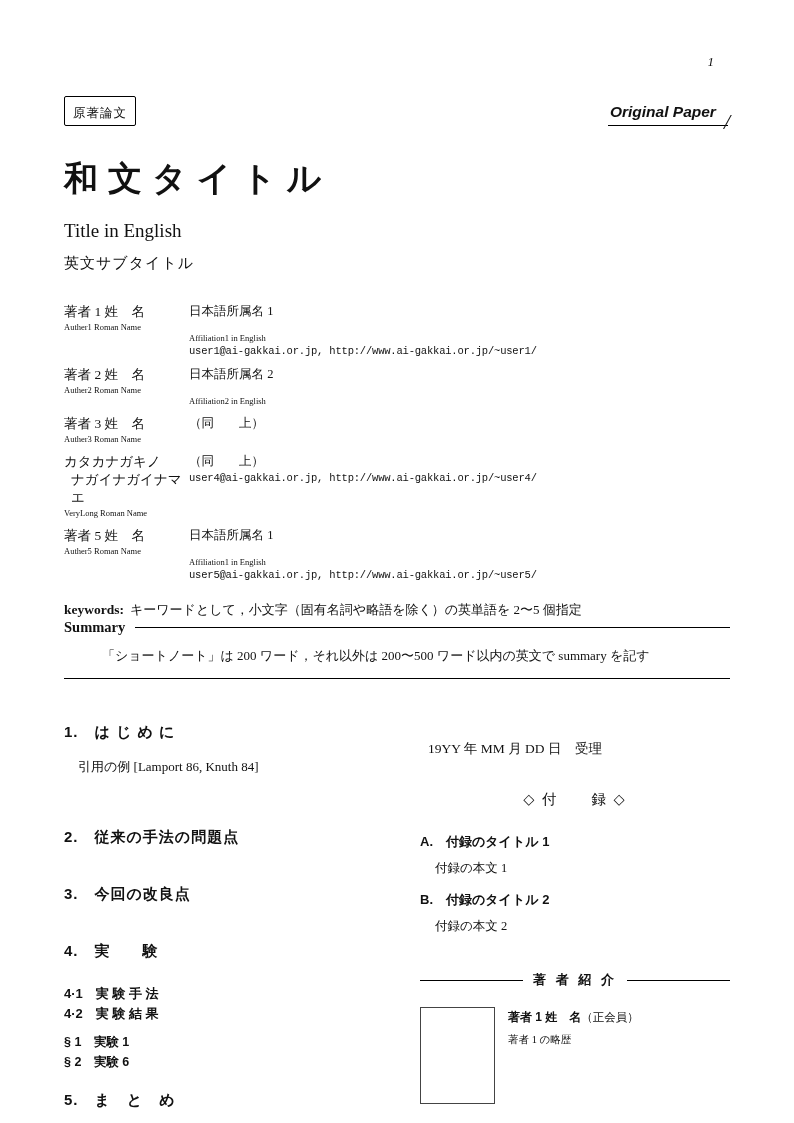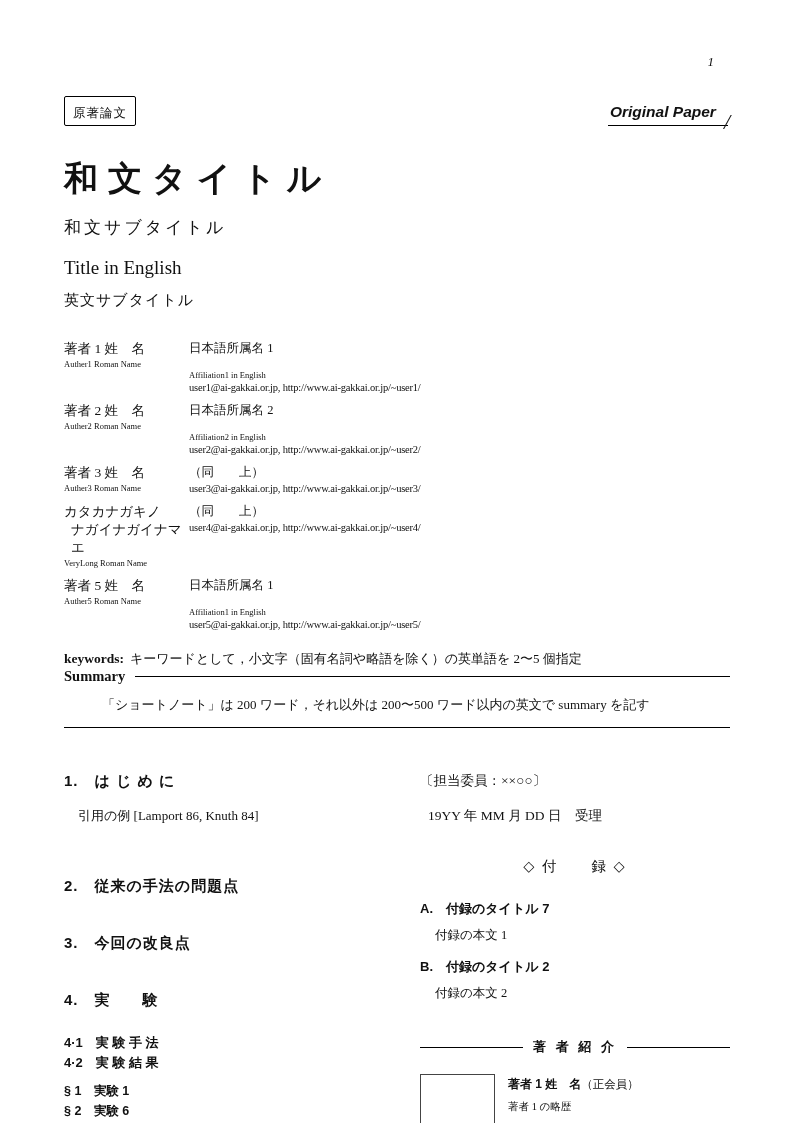--- a/index.html
+++ b/index.html
@@ -36,21 +36,21 @@
   
   .authors { margin-top: 30px; }
   .author-row { display: flex; margin-bottom: 9px; }
   .author-left { width: 125px; flex-shrink: 0; }
   .author-name { font-size: 13.5px; }
   .author-name-2 { font-size: 13.5px; padding-left: 7px; }
   .author-roman { font-size: 8.5px; margin-top: 1px; }
   .author-right { flex: 1; }
   .aff-ja { font-size: 12.5px; }
   .aff-en { font-size: 8.5px; margin-top: 13px; }
-  .contact { font-family: Liberation Serif, serif; font-size: 10.5px; margin-top: 2px; letter-spacing: -0.2px; }
+  .contact { font-family: Liberation Mono, monospace; font-size: 10.5px; margin-top: 2px; letter-spacing: -0.2px; }
 
   .keywords { margin: 20px 0 0; font-size: 13px; }
   .kw-label { font-weight: bold; font-size: 13.5px; margin-right: 6px; }
 
   
   .summary { }
   .summary-top { display: flex; align-items: center; }
   .summary-label { font-weight: bold; font-size: 14.5px; margin-right: 10px; }
   .summary-rule { flex: 1; border-top: 1.7px solid #000; }
   .summary-text { margin: 11px 0 13px; padding-left: 38px; font-size: 13px; }
@@ -99,21 +99,20 @@
 
     <div class="header-row">
       <span class="badge">原著論文</span>
       <span class="paper-type-wrap">
         <span class="paper-type-text">Original Paper</span>
         <span class="paper-type-slash">/</span>
       </span>
     </div>
 
     <h1 class="title-ja">和文タイトル</h1>
-    <div class="subtitle-ja">和文サブタイトル</div>
     <h2 class="title-en">Title in English</h2>
     <div class="subtitle-en">英文サブタイトル</div>
 
     <div class="authors">
 
       <div class="author-row">
         <div class="author-left">
           <div class="author-name">著者 1 姓　名</div>
           <div class="author-roman">Auther1 Roman Name</div>
         </div>
@@ -125,32 +124,30 @@
       </div>
 
       <div class="author-row">
         <div class="author-left">
           <div class="author-name">著者 2 姓　名</div>
           <div class="author-roman">Auther2 Roman Name</div>
         </div>
         <div class="author-right">
           <div class="aff-ja">日本語所属名 2</div>
           <div class="aff-en">Affiliation2 in English</div>
-          <div class="contact">user2@ai-gakkai.or.jp, http://www.ai-gakkai.or.jp/~user2/</div>
         </div>
       </div>
 
       <div class="author-row">
         <div class="author-left">
           <div class="author-name">著者 3 姓　名</div>
           <div class="author-roman">Auther3 Roman Name</div>
         </div>
         <div class="author-right">
           <div class="aff-ja">（同　　上）</div>
-          <div class="contact">user3@ai-gakkai.or.jp, http://www.ai-gakkai.or.jp/~user3/</div>
         </div>
       </div>
 
       <div class="author-row">
         <div class="author-left">
           <div class="author-name">カタカナガキノ</div>
           <div class="author-name-2">ナガイナガイナマエ</div>
           <div class="author-roman">VeryLong Roman Name</div>
         </div>
         <div class="author-right">
@@ -194,24 +191,23 @@
         <h3 class="sec-h h-s4">4.　実　　験</h3>
         <div class="sub-h">4·1　実 験 手 法</div>
         <div class="sub-h sub-h2">4·2　実 験 結 果</div>
         <div class="par-h">§ 1　実験 1</div>
         <div class="par-h par-h2">§ 2　実験 6</div>
         <h3 class="sec-h h-s5">5.　ま　と　め</h3>
 
       </div>
 
       <div class="col-right">
-        <div class="editor-note">〔担当委員：××○○〕</div>
         <div class="received">19YY 年 MM 月 DD 日　受理</div>
         <div class="appendix-h">◇ 付　　録 ◇</div>
-        <div class="app-title">A.　付録のタイトル 7</div>
+        <div class="app-title">A.　付録のタイトル 1</div>
         <div class="app-body">付録の本文 1</div>
         <div class="app-title app-title-2">B.　付録のタイトル 2</div>
         <div class="app-body">付録の本文 2</div>
 
         <div class="bio-h">
           <span class="bio-rule"></span>
           <span class="bio-h-text">著 者 紹 介</span>
           <span class="bio-rule"></span>
         </div>
         <div class="bio-row">

